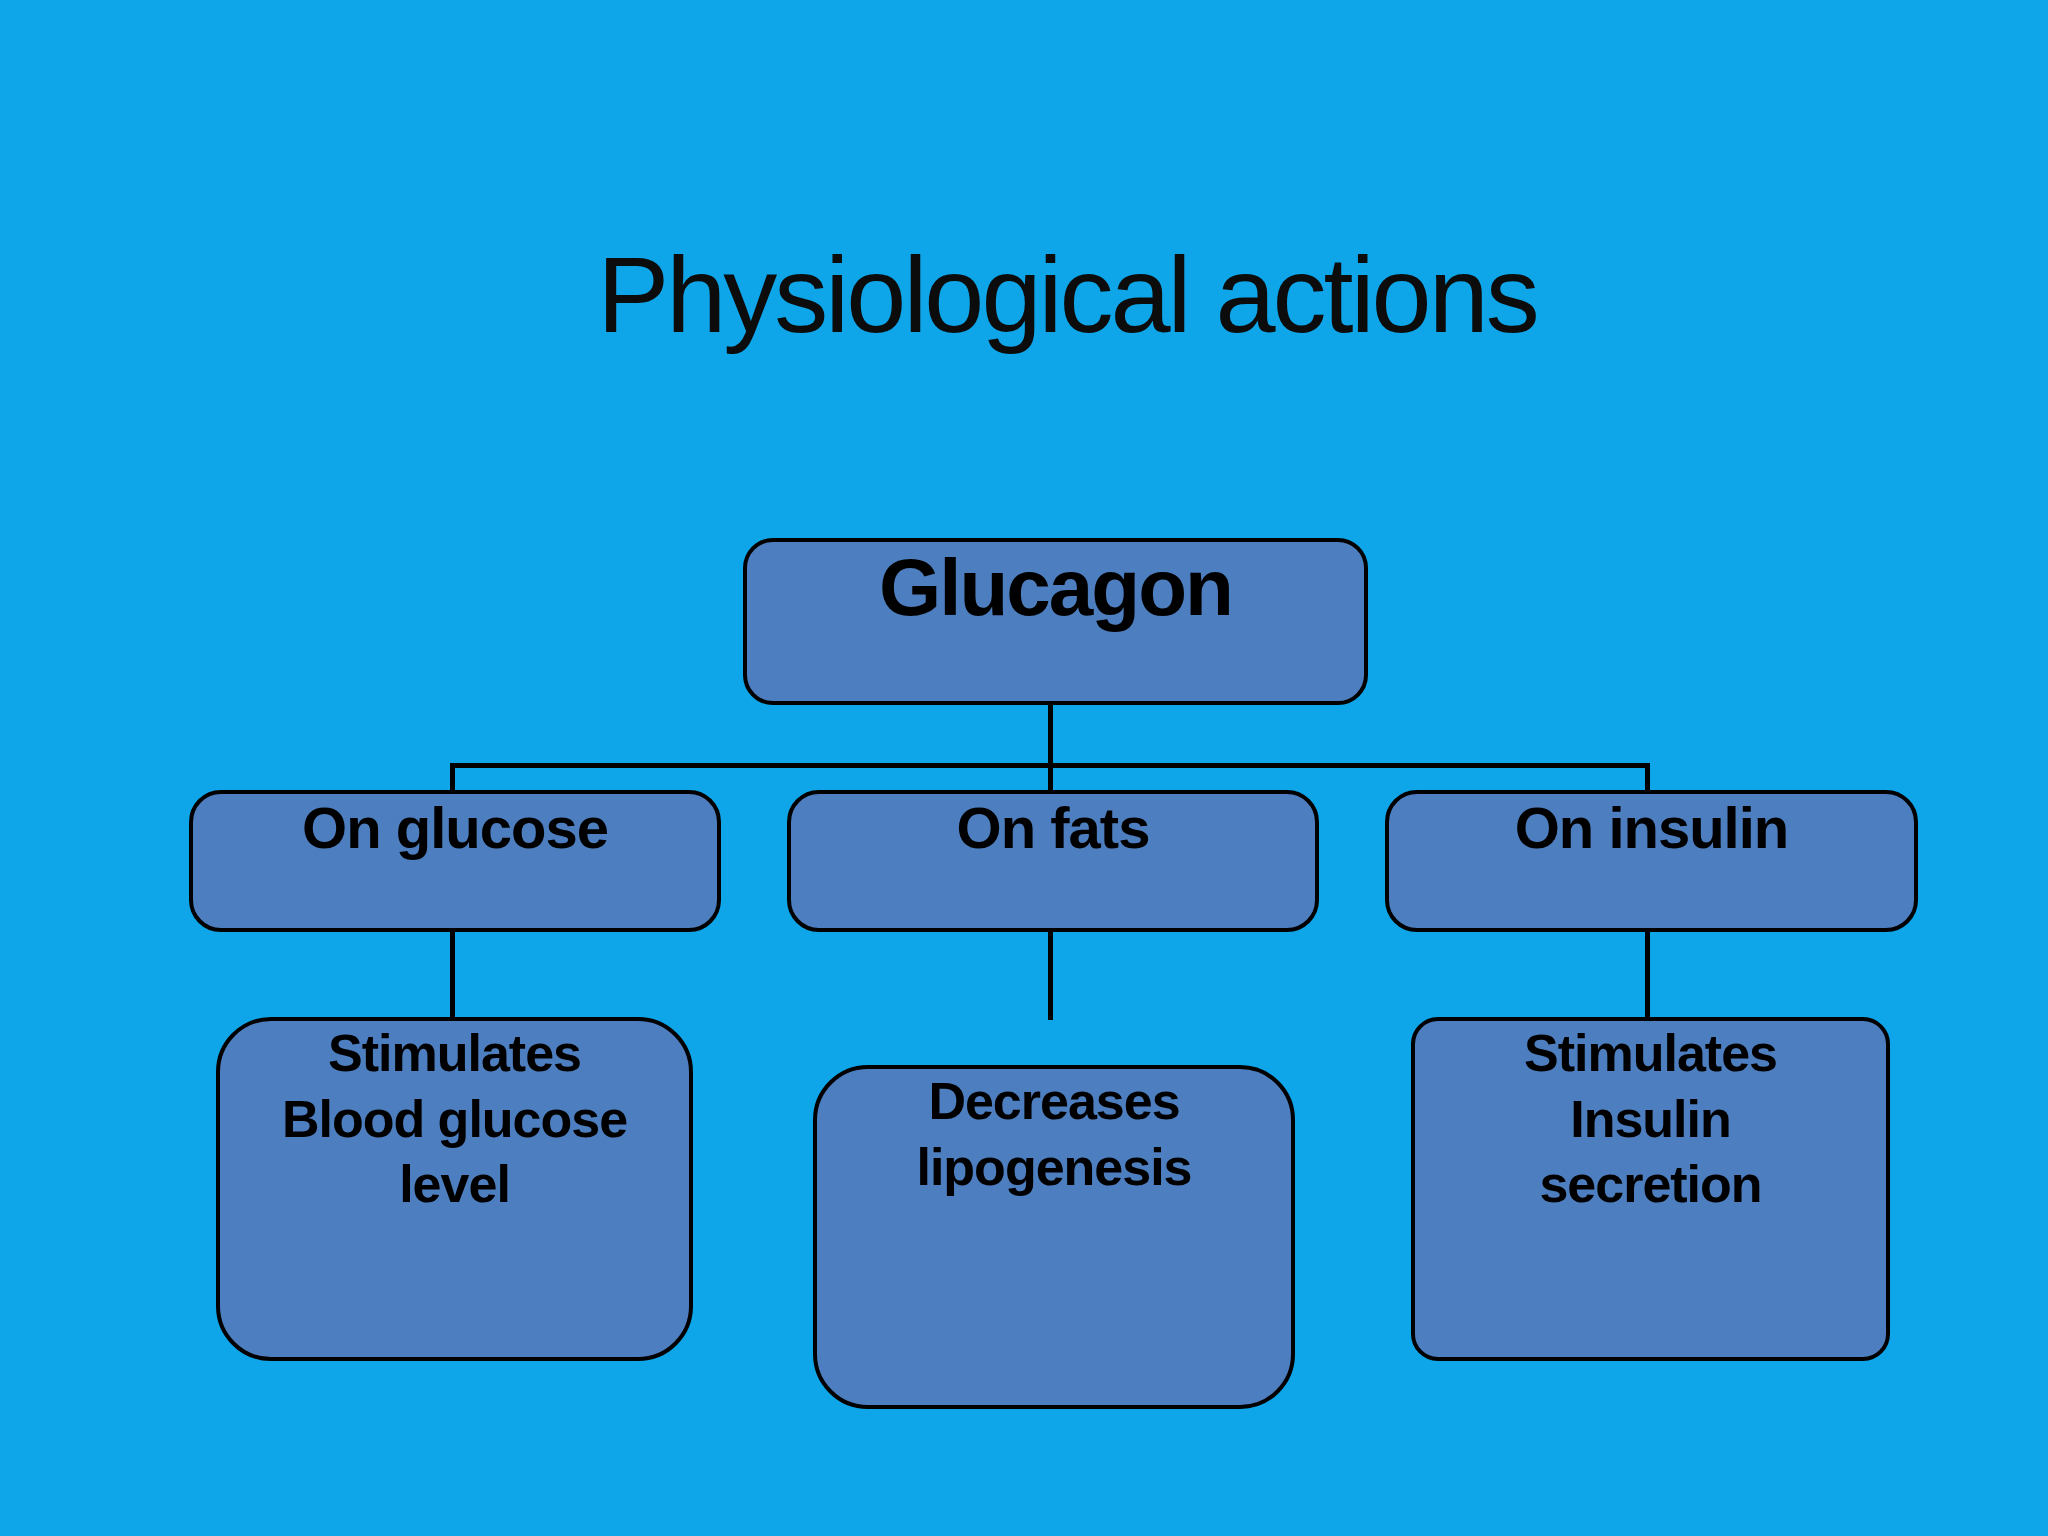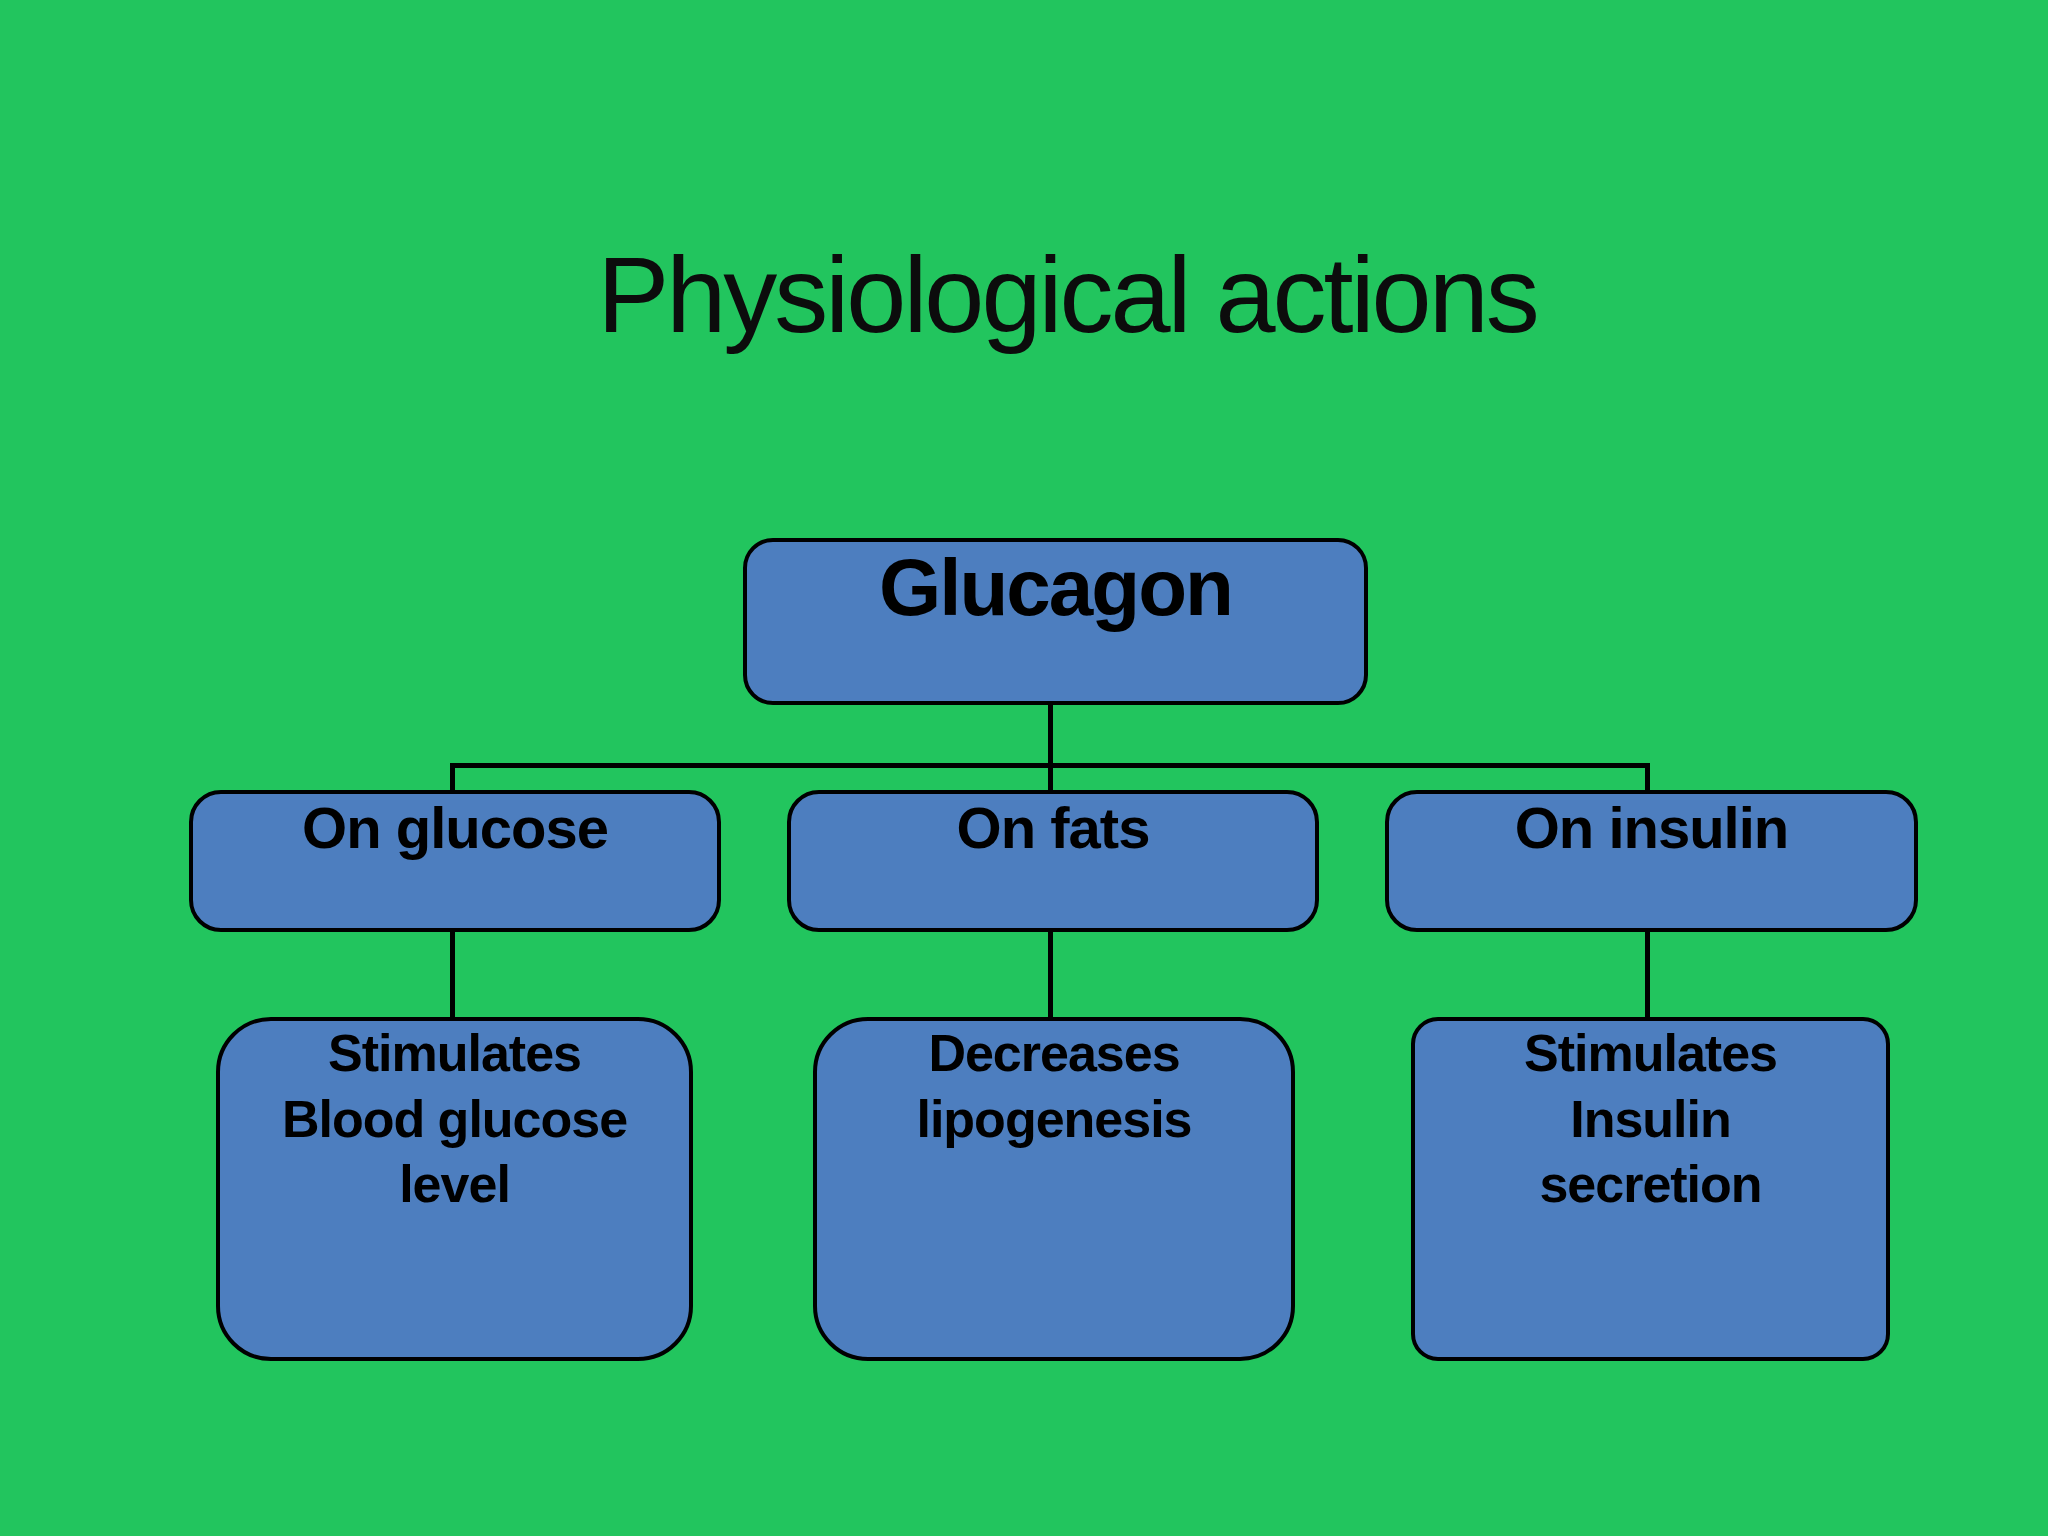--- a/index.html
+++ b/index.html
@@ -4,21 +4,21 @@
 <style>
   html, body {
     margin: 0;
     padding: 0;
     background: #ffffff;
   }
   .slide {
     position: relative;
     width: 2048px;
     height: 1536px;
-    background: #22c55e;
+    background: #0ea5e9;
     overflow: hidden;
     font-family: "Liberation Sans", sans-serif;
     color: #000000;
   }
   .slide-title {
     position: absolute;
     top: 232px;
     left: 0;
     width: 2048px;
     text-align: center;
@@ -65,21 +65,21 @@
   .box-branch-2 { left: 1385px; width: 533px; }
   .box-effect {
     top: 1017px;
     height: 344px;
     border-radius: 55px;
     font-size: 52px;
     line-height: 1.26;
     letter-spacing: -1px;
   }
   .box-effect-0 { left: 216px;  width: 477px; }
-  .box-effect-1 { left: 813px;  width: 482px; }
+  .box-effect-1 { left: 813px;  width: 482px; margin-top: 48px; }
   .box-effect-2 { left: 1411px; width: 479px; border-radius: 27px; }
   .effect-line { display: block; }
 </style>
 </head>
 <body>
 
 <div class="slide">
 
   <div class="slide-title">Physiological actions</div>
 

